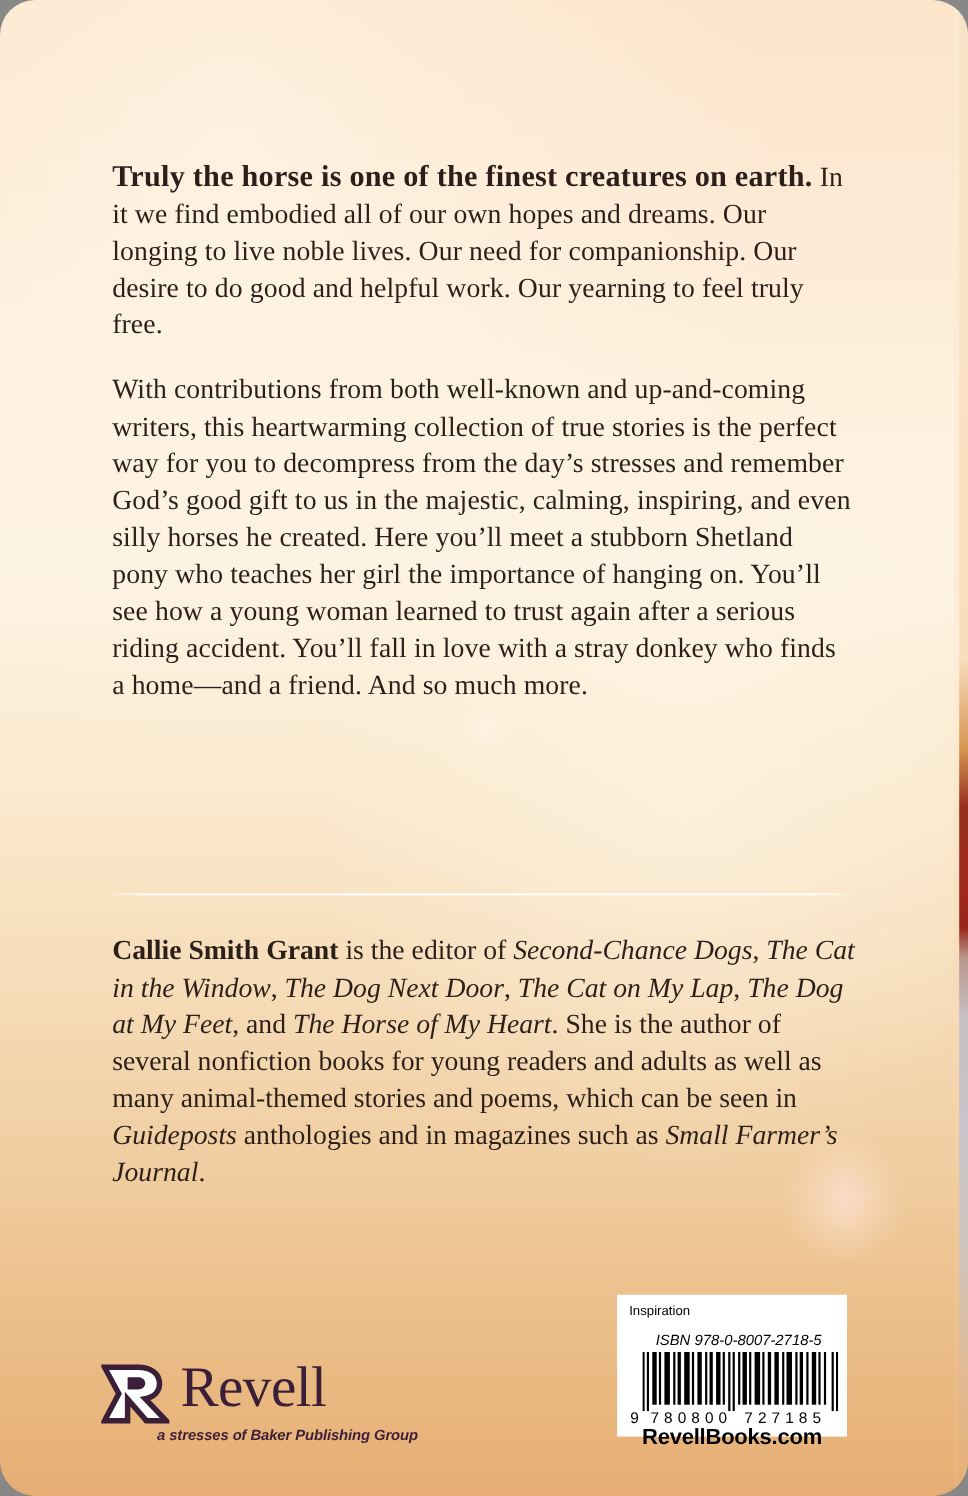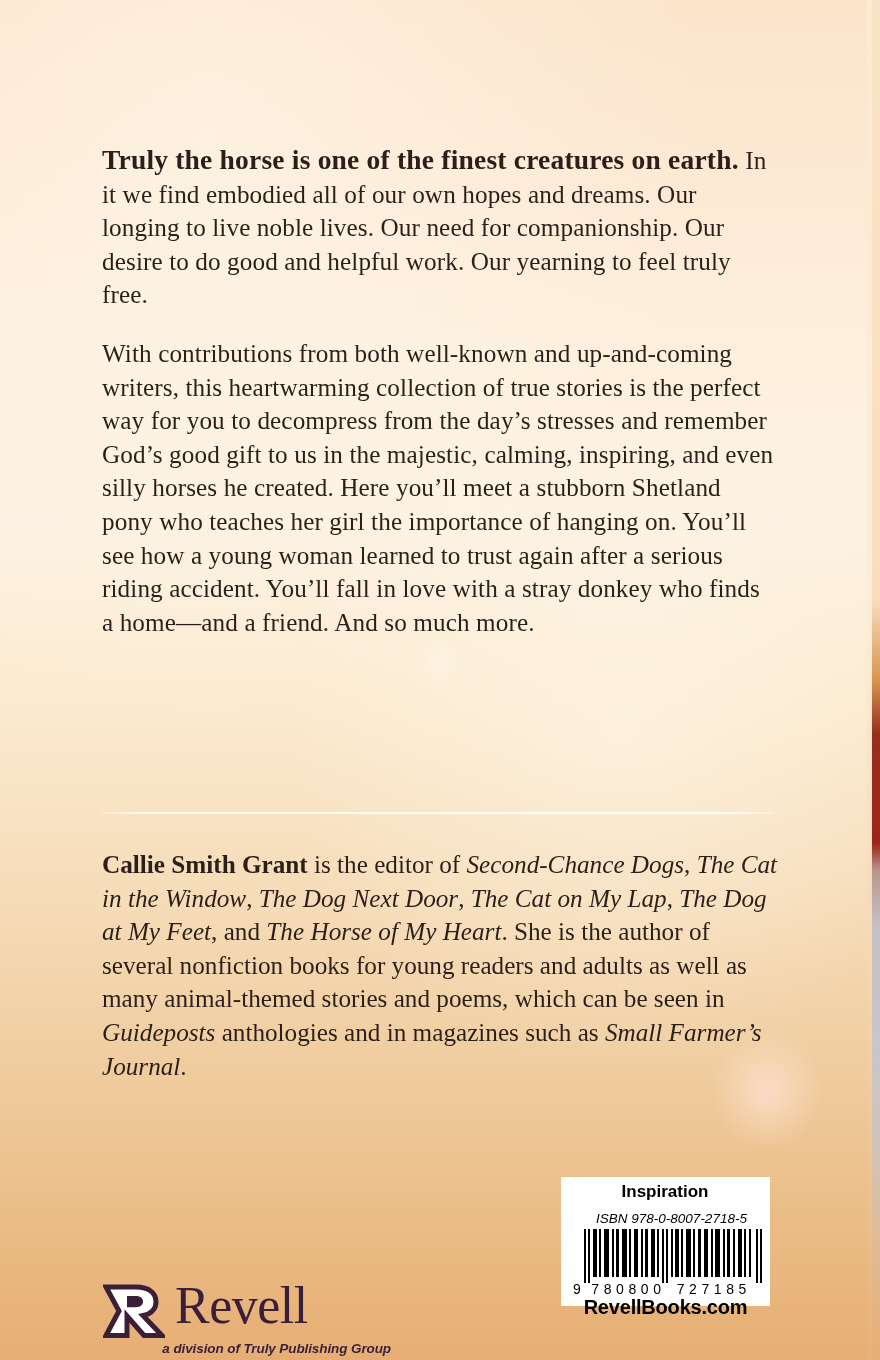--- a/index.html
+++ b/index.html
@@ -20,20 +20,21 @@
         #fbe4ca 0%,
         #fce7d0 8%,
         #fdf0dd 26%,
         #fdf2e2 38%,
         #fbeacf 52%,
         #f6dcb8 66%,
         #f0cda0 78%,
         #ebbf8a 88%,
         #e8b47b 96%,
         #e6ae74 100%);
+    border-radius: 32px;
   }
 
   
   .wash-a {
     position: absolute;
     left: -120px; top: -180px;
     width: 820px; height: 900px;
     background: radial-gradient(ellipse at 40% 35%,
         rgba(255,248,236,0.55) 0%,
         rgba(255,246,232,0.28) 40%,
@@ -171,24 +172,23 @@
     font-family: "Liberation Sans", "DejaVu Sans", sans-serif;
     font-size: 11.5px;
     line-height: 17px;
     letter-spacing: 0.35px;
     color: #33241c;
   }
 
   
   .logo {
     position: absolute;
-    left: 103px;
+    left: 92px;
     top: 1236px;
     width: 300px;
-    margin-top: 44px;
   }
   .logo-row {
     display: flex;
     align-items: flex-start;
   }
   .logo-mark {
     width: 62px;
     height: 58px;
     flex: 0 0 auto;
     margin-top: 2px;
@@ -220,25 +220,24 @@
     top: 1177px;
     width: 209px;
     height: 129px;
     background: #ffffff;
     box-sizing: border-box;
     padding: 7px 11px 6px 11px;
     font-family: "Liberation Sans", "DejaVu Sans", sans-serif;
     color: #000;
   }
   .bc-inspiration {
-    text-align: center;
-    font-size: 17px;
+    text-align: left;
+    font-size: 12px;
     line-height: 15px;
     padding-right: 1px;
-    font-weight: bold;
   }
   .bc-isbn {
     text-align: center;
     font-size: 13.5px;
     line-height: 16px;
     padding-left: 12px;
     margin-top: 12px;
     font-style: italic;
   }
   .bc-bars {
@@ -297,21 +296,21 @@
   <div class="logo">
     <div class="logo-row">
       <span class="logo-mark">
         <svg viewBox="0 0 62 58" width="62" height="58" aria-hidden="true">
           <path d="M3 5 L33 5 C46 5 53 11 53 20 C53 27 48 32 40 33.5 L59 53.5 L41 53.5 L24 34 L24 53.5 L3 53.5 L16 29 Z" fill="#ffffff" stroke="#3b1f38" stroke-width="5" stroke-linejoin="miter"></path>
           <path d="M24 14 L33 14 C37.5 14 40 16.3 40 19.6 C40 23 37.5 25.2 33 25.2 L24 25.2 Z" fill="#3b1f38"></path>
         </svg>
       </span>
       <span class="logo-word">Revell</span>
     </div>
-    <div class="logo-tag">a division of Truly Publishing Group</div>
+    <div class="logo-tag">a stresses of Baker Publishing Group</div>
   </div>
 
   <div class="barcode-box">
     <div class="bc-inspiration">Inspiration</div>
     <div class="bc-isbn">ISBN 978-0-8007-2718-5</div>
     <div class="bc-bars">
       <svg viewBox="0 0 178 54" width="178" height="54" preserveAspectRatio="none" aria-hidden="true">
         <g fill="#000">
           <rect x="0" y="0" width="2" height="54"></rect>
           <rect x="4" y="0" width="2" height="54"></rect>

